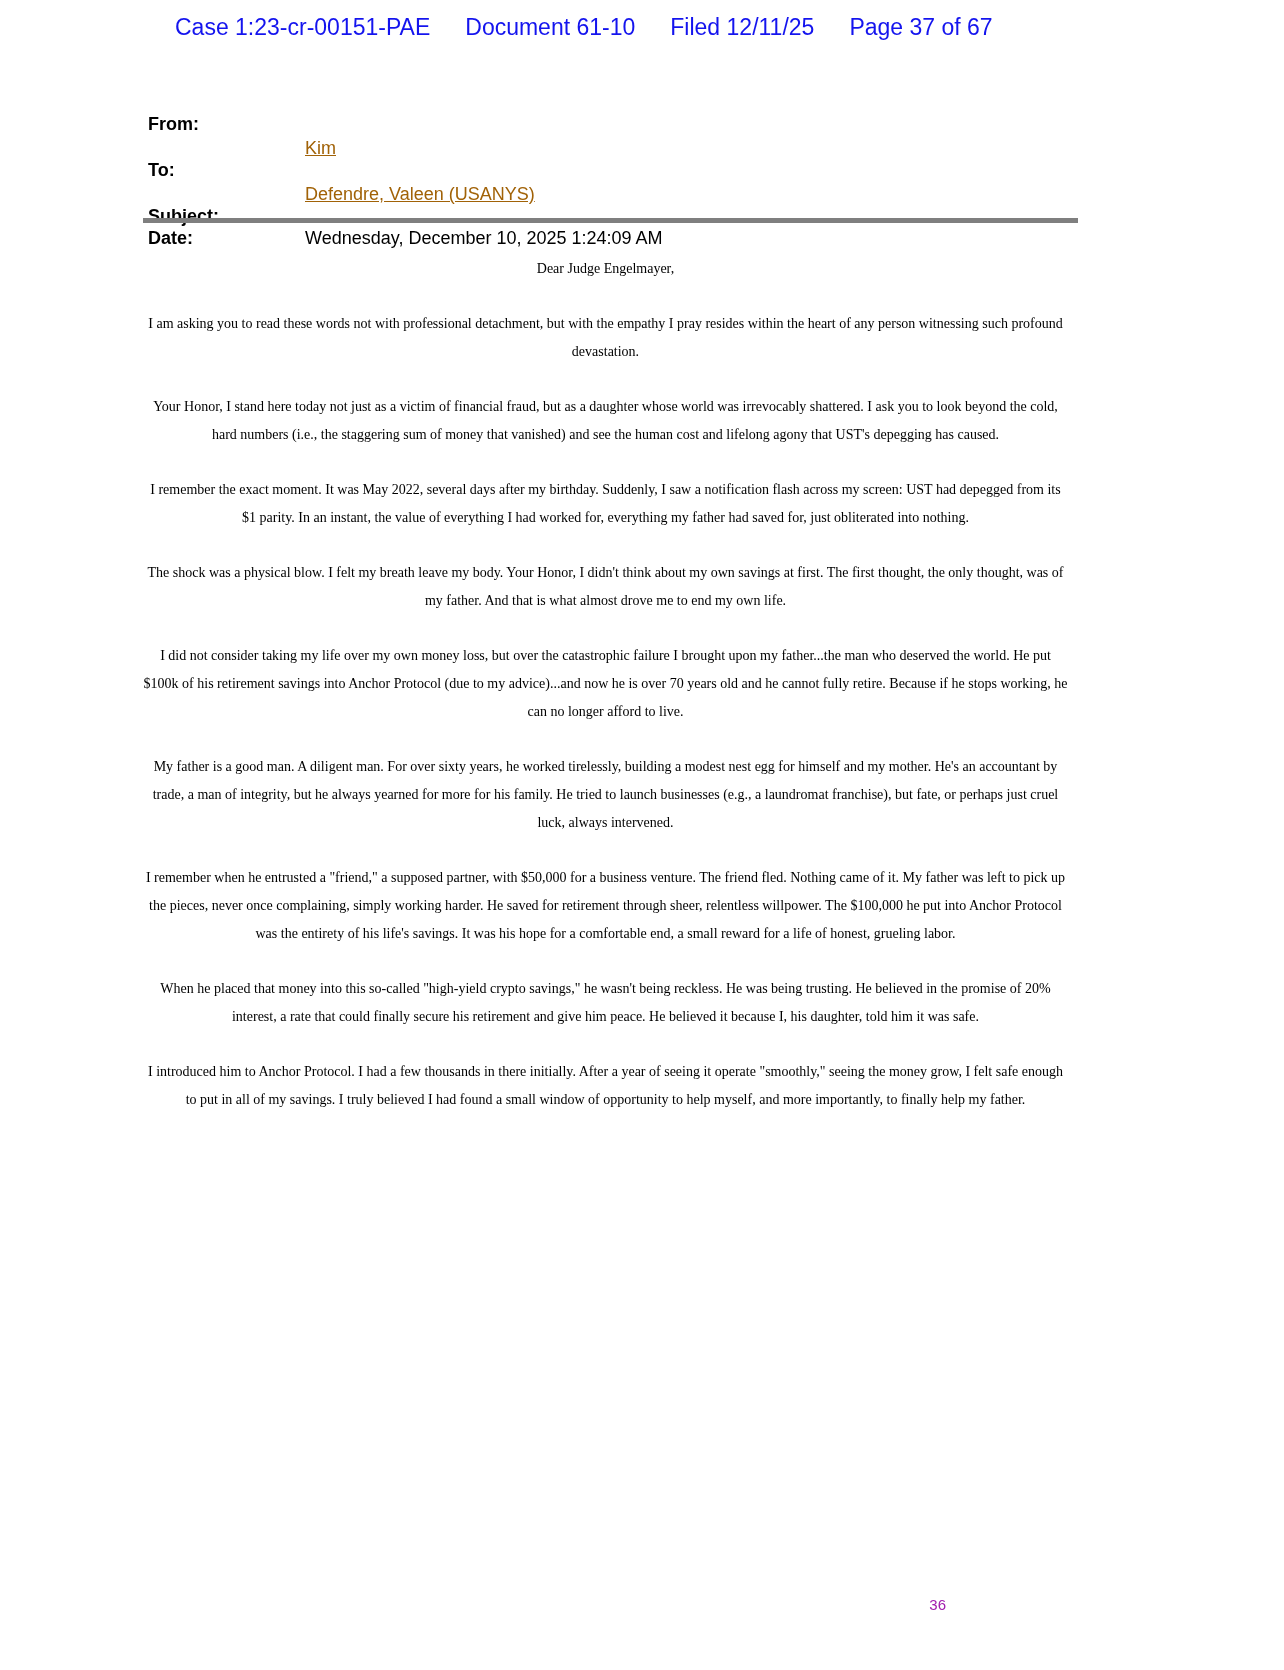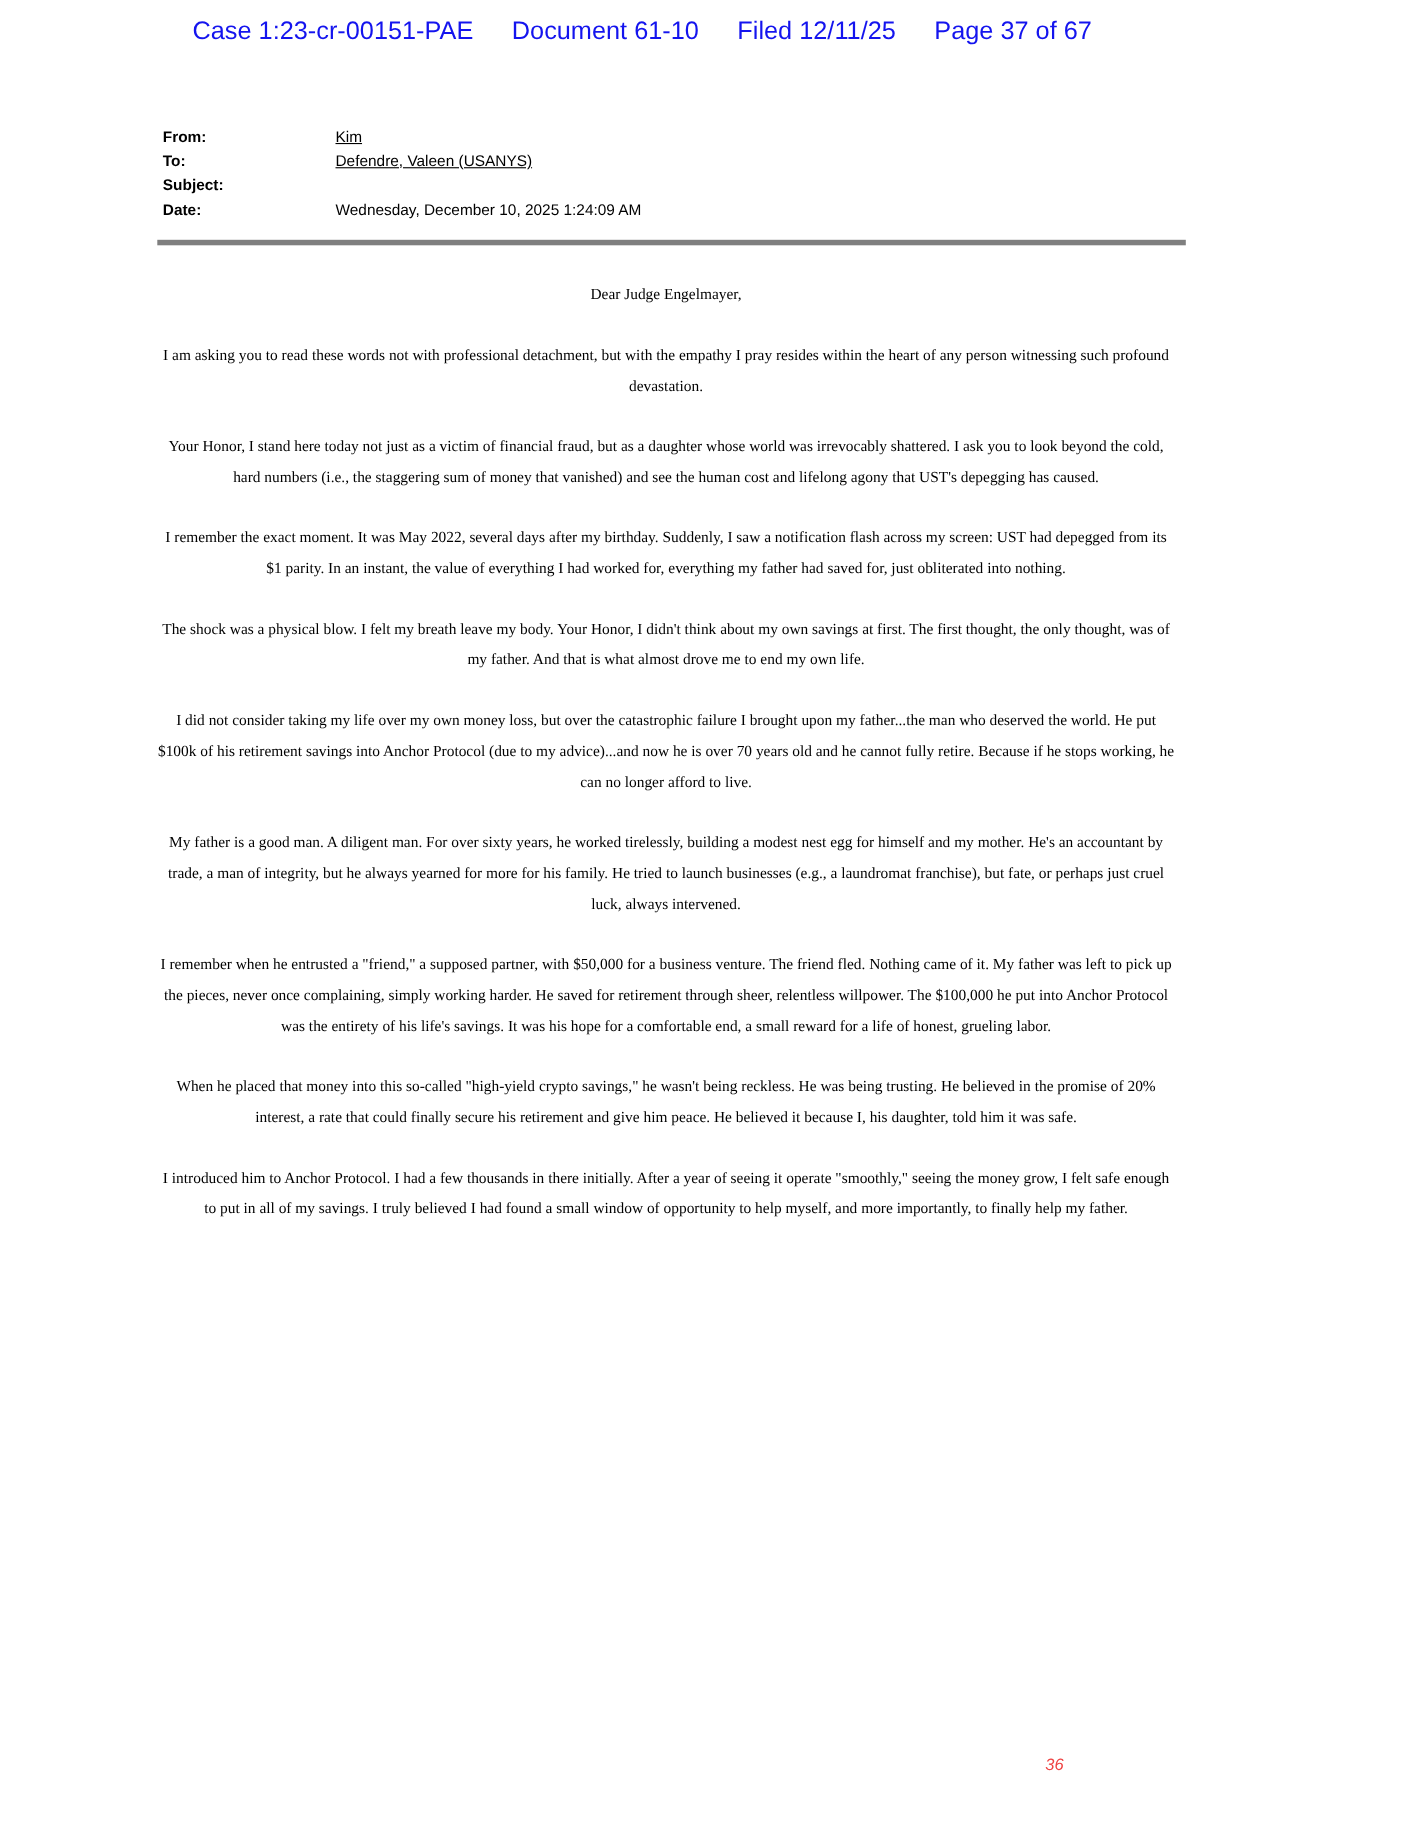--- a/index.html
+++ b/index.html
@@ -22,26 +22,26 @@
     display: flex;
     gap: 35px;
     font-size: 23px;
     color: #1414ee;
     white-space: nowrap;
   }
   
   .email-meta {
     position: absolute;
     top: 113px; left: 148px;
-    font-size: 14px;
+    font-size: 18px;
   }
   .email-meta .row { display: flex; line-height: 22px; }
   .email-meta .lbl { width: 157px; font-weight: bold; color: #000; }
   .email-meta .val { color: #000; }
-  .email-meta a.link { color: #000000; text-decoration: underline; }
+  .email-meta a.link { color: #a16207; text-decoration: underline; margin-top: 24px; }
   
   .rule {
     position: absolute;
     top: 218px; left: 143px;
     width: 935px; height: 5px;
     background: #7f7f7f;
   }
   
   .letter {
     position: absolute;
@@ -50,24 +50,23 @@
     font-family: "Liberation Serif", serif;
     font-size: 14px;
     line-height: 28px;
     color: #000;
     text-align: center;
   }
   .letter p { margin: 0 0 27px 0; }
   
   .page-number {
     position: absolute;
-    top: 1596px; right: 141px;
+    top: 1596px; right: 162px;
     font-size: 15px;
-    color: #ef4444;
-    font-style: italic;
+    color: #a21caf;
   }
 </style>
 </head>
 <body>
 
 <div class="page">
 
   <header class="stamp">
     <span>Case 1:23-cr-00151-PAE</span>
     <span>Document 61-10</span>

